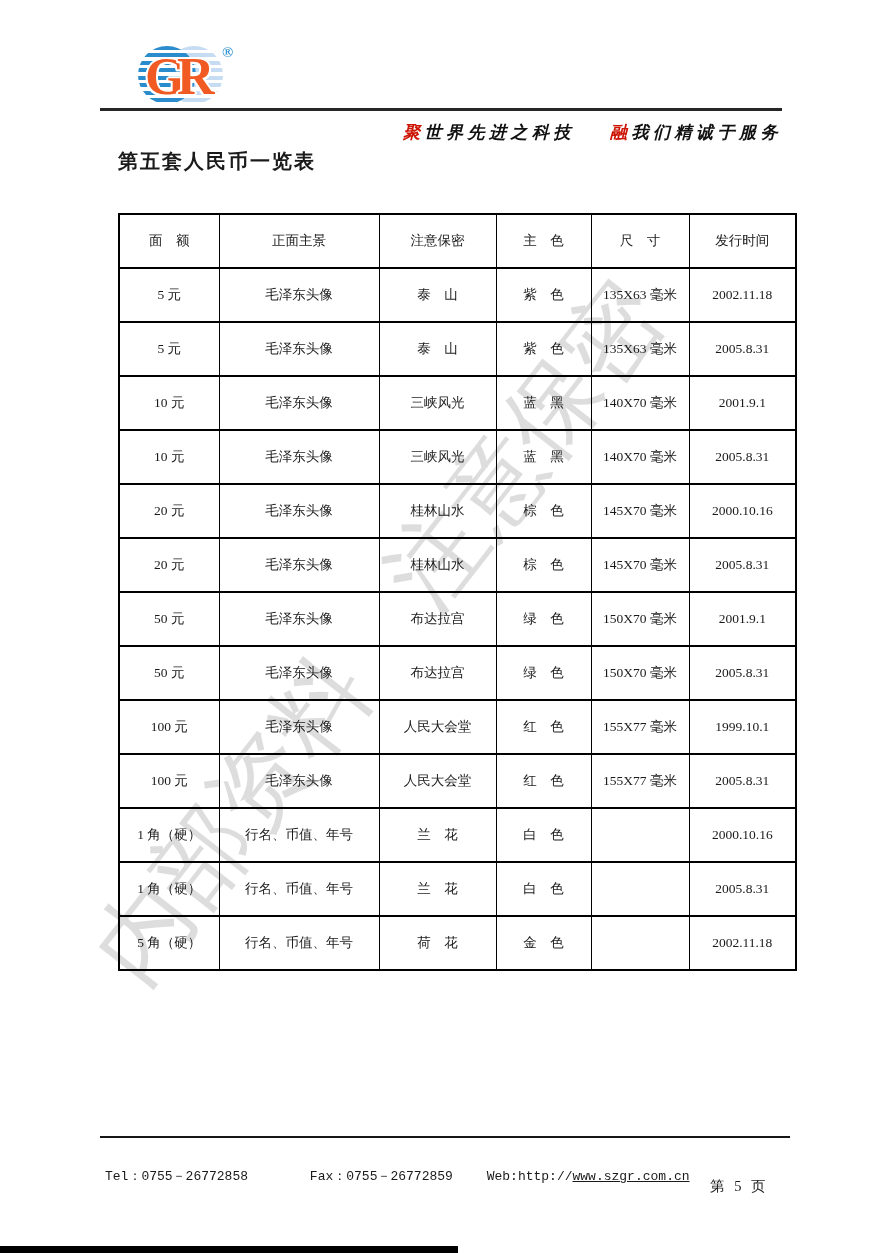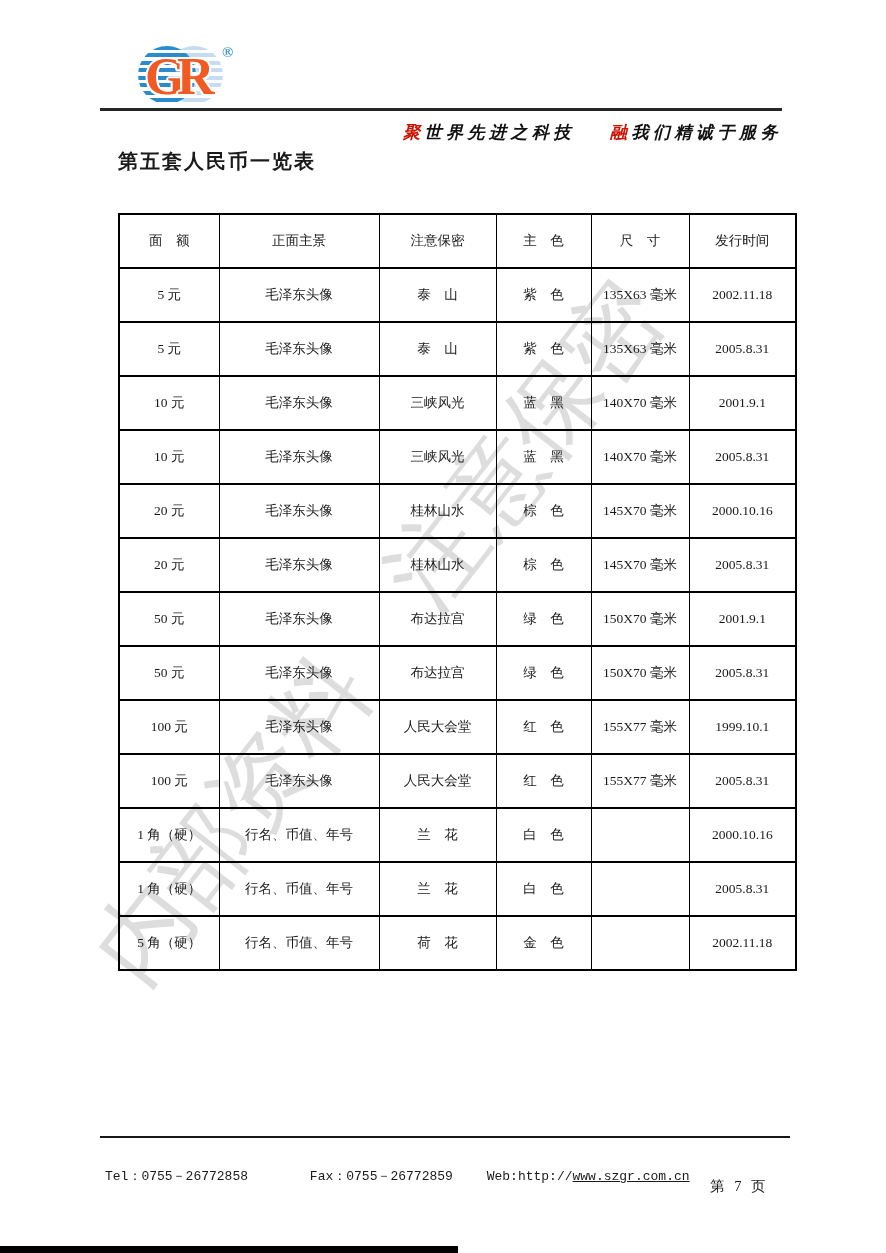--- a/index.html
+++ b/index.html
@@ -232,16 +232,16 @@
 
   <div class="footer-rule"></div>
 
 
   <div class="footer-line2">
     <span class="tel-group"><span>Tel：</span><span>0755－26772858</span></span>
     <span class="fax-group"><span>Fax：</span><span>0755－26772859</span></span>
     <span class="web-group"><span>Web:http://</span><span class="web-url">www.szgr.com.cn</span></span>
   </div>
 
-  <div class="page-number">第 7 页</div>
+  <div class="page-number">第 5 页</div>
 
   <div class="bottom-bar"></div>
 </div>
 
 </body></html>

